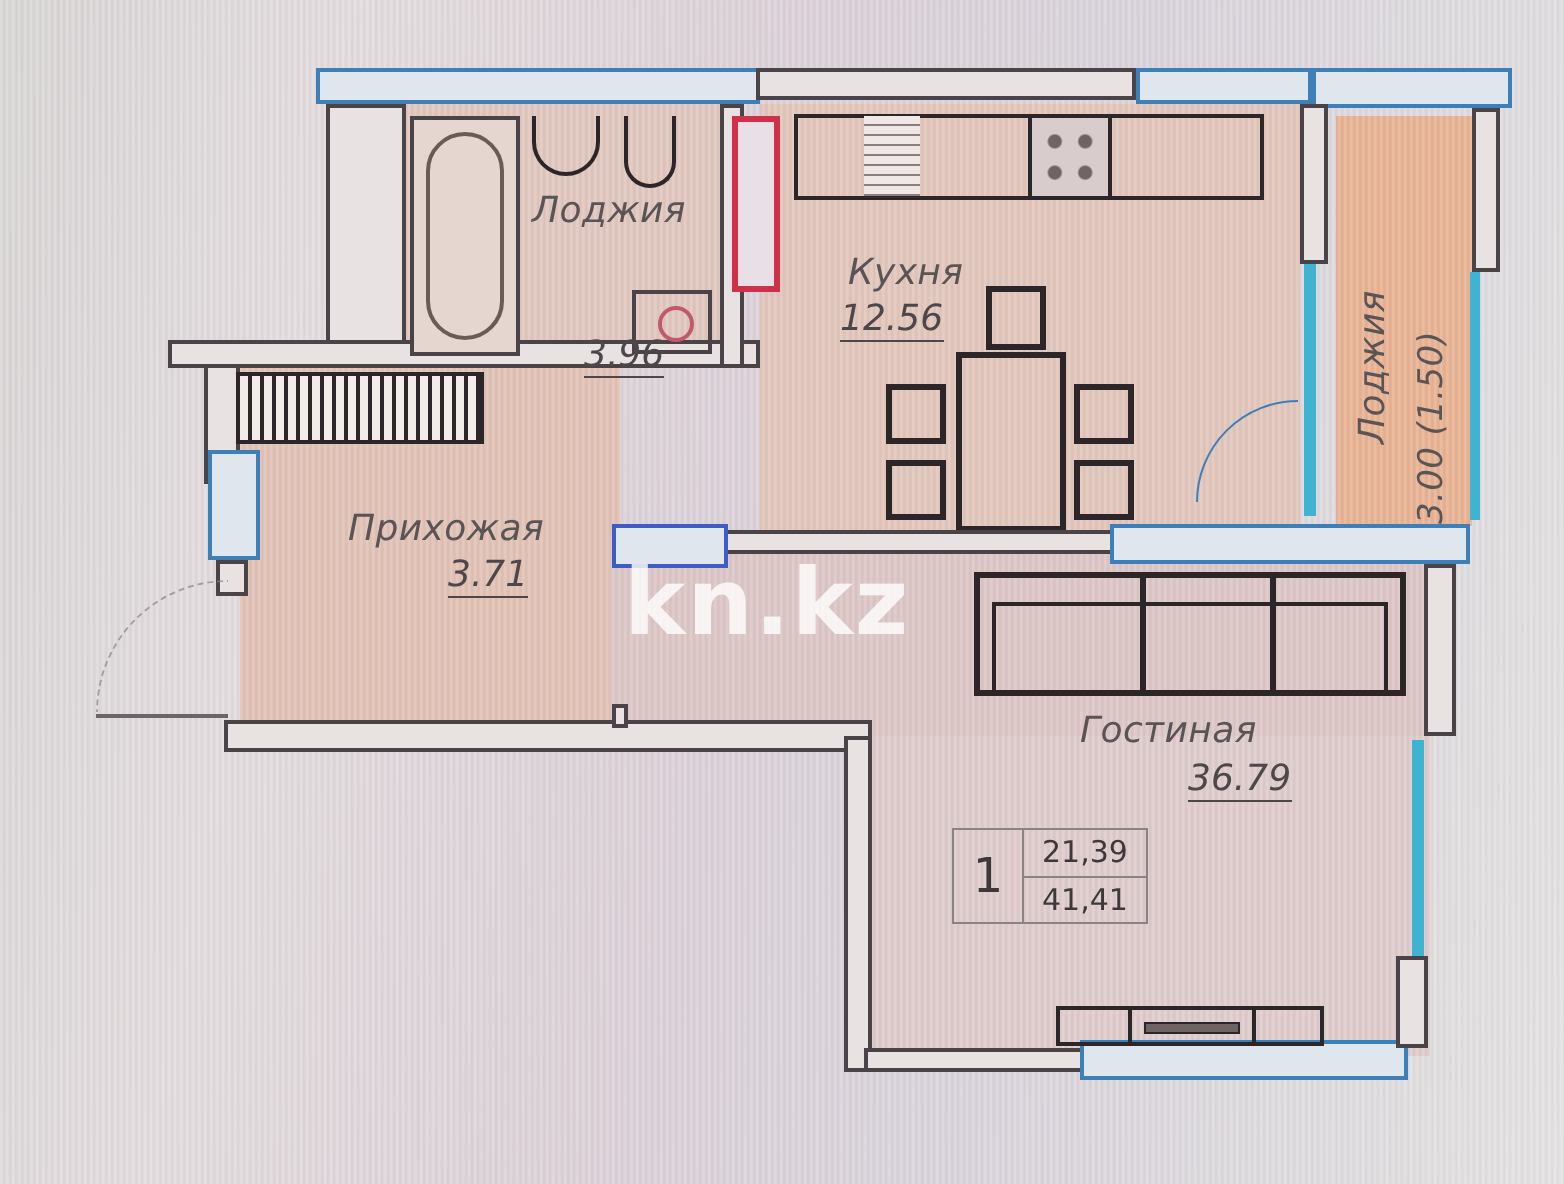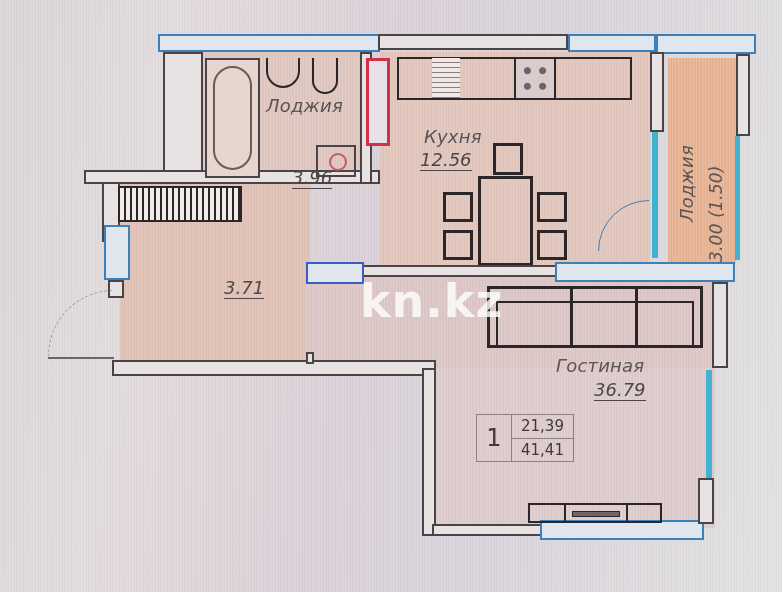--- a/index.html
+++ b/index.html
@@ -27,21 +27,21 @@
       border-bottom: 1.5px solid #4e4749; line-height: 20px; white-space: nowrap;
     }
     .vlabel { transform: rotate(-90deg); transform-origin: left top; }
     .info-box { position: absolute; border: 1.5px solid #8a8284; box-sizing: border-box; display: flex; }
     .info-box .num { width: 34px; border-right: 1.5px solid #8a8284; display:flex; align-items:center; justify-content:center; font-size: 24px; color:#3e383a; }
     .info-box .vals { flex:1; display:flex; flex-direction:column; }
     .info-box .vals div { flex:1; display:flex; align-items:center; justify-content:center; font-size: 15px; color:#3e383a; }
     .info-box .vals div:first-child { border-bottom: 1.5px solid #8a8284; }
     .watermark {
       position: absolute; color: rgba(255,255,255,0.80); font-size: 46px; font-weight: bold;
-      font-family: "DejaVu Sans", sans-serif; letter-spacing: 1px; margin-left: 48px;
+      font-family: "DejaVu Sans", sans-serif; letter-spacing: 1px;
     }
   </style>
 </head>
 <body>
 
 <div class="stage">
 
   <div class="floor" style="left:165px;top:52px;width:205px;height:130px;background:#e0c7bf;"></div>
   <div class="floor" style="left:380px;top:52px;width:270px;height:215px;background:#e2c6bc;"></div>
   <div class="floor" style="left:668px;top:58px;width:68px;height:205px;background:#e8b393;"></div>
@@ -103,20 +103,21 @@
   <div class="wall glass" style="left:555px;top:262px;width:180px;height:20px;"></div>
   <div class="wall glass" style="left:306px;top:262px;width:58px;height:22px;border-color:#3c5cc8;"></div>
 
   <div class="wall" style="left:102px;top:182px;width:18px;height:60px;"></div>
   <div class="wall glass" style="left:104px;top:225px;width:26px;height:55px;"></div>
   <div class="wall" style="left:108px;top:280px;width:16px;height:18px;"></div>
   <div style="position:absolute;left:118px;top:186px;width:124px;height:36px;border:2.5px solid #2d2628;box-sizing:border-box;background:repeating-linear-gradient(90deg,#f1ebea 0 4px,#2d2628 4px 6px);"></div>
   <div style="position:absolute;left:48px;top:290px;width:130px;height:130px;border:1.5px dashed #8c8487;border-radius:50%;clip-path:inset(0 50% 50% 0);opacity:0.7;"></div>
   <div style="position:absolute;left:48px;top:357px;width:66px;height:1.5px;background:#6c6467;"></div>
 
+  <span class="label" style="left:174px;top:254px;">Прихожая</span>
   <span class="area" style="left:224px;top:278px;">3.71</span>
 
   <div class="wall" style="left:112px;top:360px;width:324px;height:16px;"></div>
   <div class="wall" style="left:422px;top:368px;width:14px;height:168px;"></div>
   <div class="wall" style="left:306px;top:352px;width:8px;height:12px;"></div>
   <div class="wall" style="left:432px;top:524px;width:112px;height:12px;"></div>
   <div class="wall glass" style="left:540px;top:520px;width:164px;height:20px;"></div>
 
   <div class="fix" style="left:487px;top:286px;width:216px;height:62px;border-width:3px;">
     <div style="position:absolute;left:6px;top:12px;right:6px;bottom:0;border:2px solid #2d2628;border-bottom:none;"></div>
@@ -127,21 +128,21 @@
   <div class="wall" style="left:712px;top:282px;width:16px;height:86px;"></div>
   <div class="glass-line" style="left:706px;top:370px;width:6px;height:110px;"></div>
   <div class="wall" style="left:698px;top:478px;width:16px;height:46px;"></div>
 
   <div class="fix" style="left:528px;top:503px;width:134px;height:20px;border-width:2px;">
     <div style="position:absolute;left:34px;top:0;bottom:0;width:2px;background:#2d2628;"></div>
     <div style="position:absolute;left:96px;top:0;bottom:0;width:2px;background:#2d2628;"></div>
     <div style="position:absolute;left:42px;top:6px;width:46px;height:4px;border:1.5px solid #2d2628;background:#6e6466;"></div>
   </div>
 
-  <span class="label" style="left:556px;top:355px;">Гостиная</span>
+  <span class="label" style="left:540px;top:355px;">Гостиная</span>
   <span class="area" style="left:594px;top:380px;">36.79</span>
 
   <div class="info-box" style="left:476px;top:414px;width:98px;height:48px;">
     <div class="num">1</div>
     <div class="vals">
       <div>21,39</div>
       <div>41,41</div>
     </div>
   </div>
 

